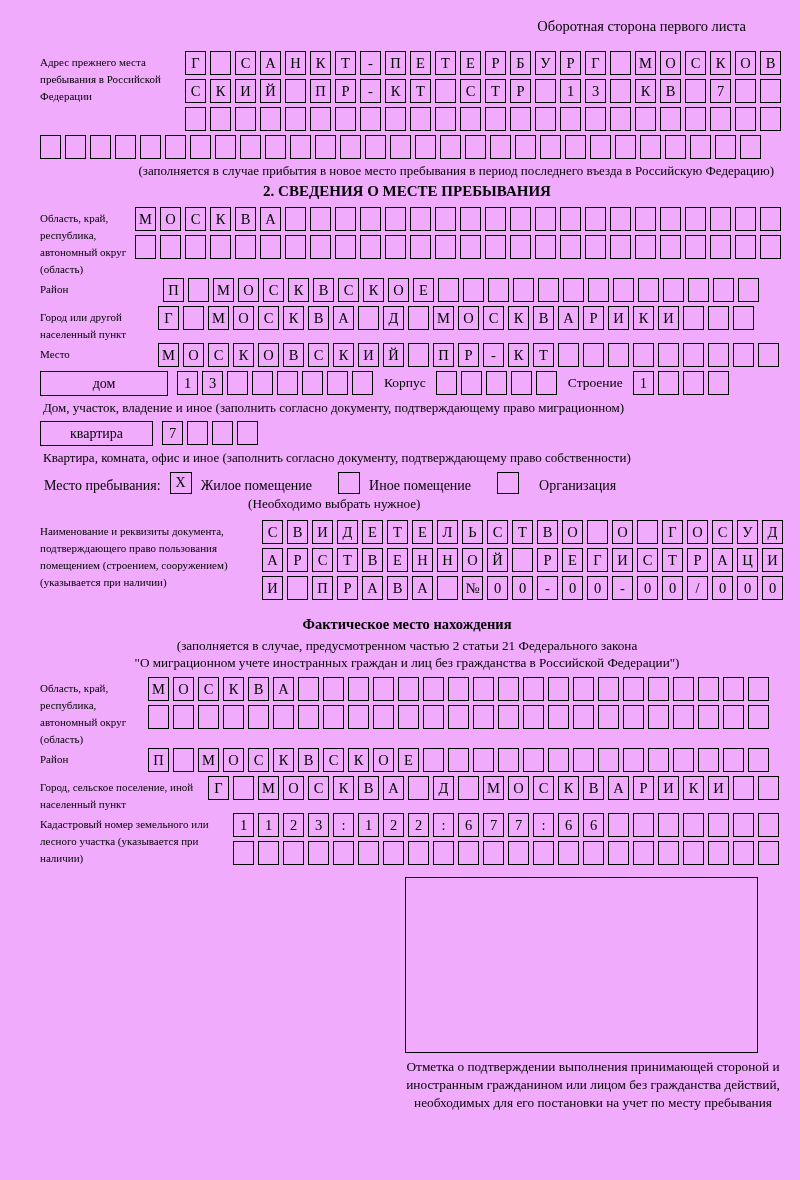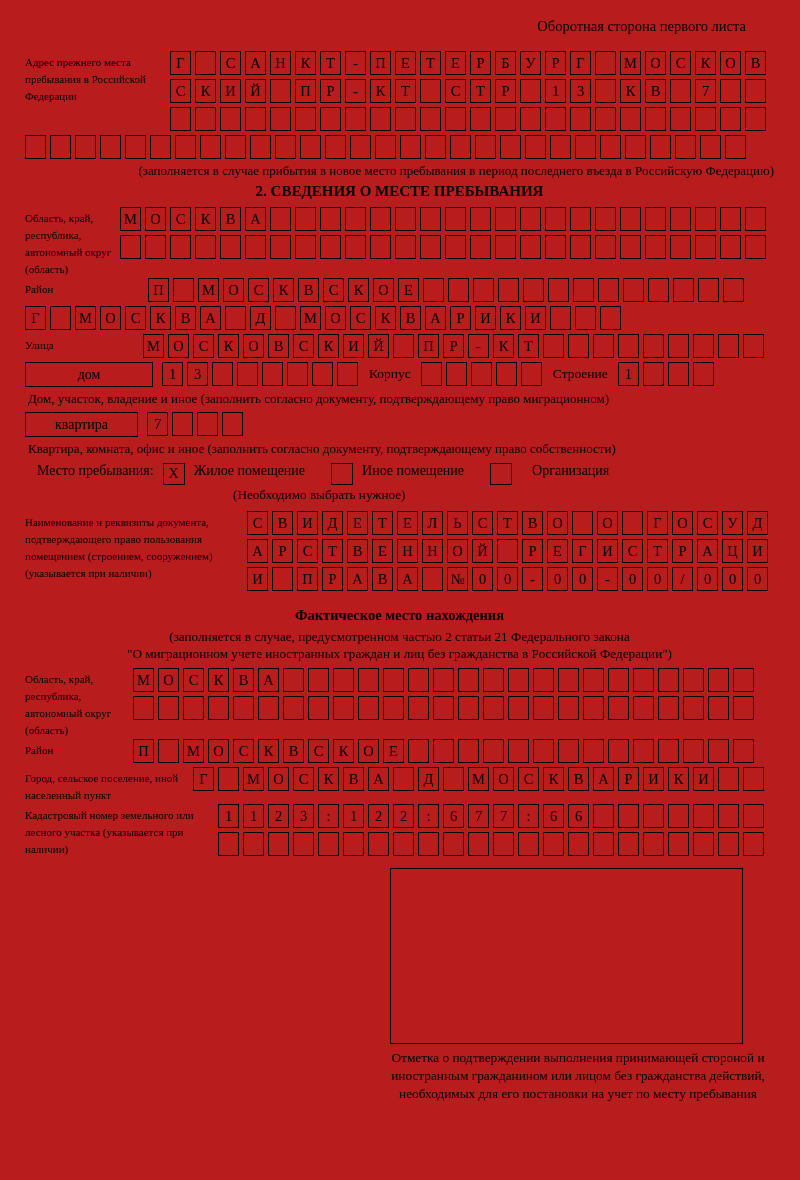--- a/index.html
+++ b/index.html
@@ -1,19 +1,19 @@
 <!DOCTYPE html>
 <html><head>
 <meta charset="utf-8">
 <style>
   * { margin:0; padding:0; box-sizing:border-box; }
   body { background:#888; font-family:"Liberation Serif","DejaVu Serif",serif; }
   .page {
-    width:800px; height:1180px; background:#b91c1c; color:#000;
-    padding:10px 26px 0 25px; position:relative; overflow:hidden;
+    width:800px; height:1180px; background:#f0abfc; color:#000;
+    padding:10px 26px 0 40px; position:relative; overflow:hidden;
   }
   .header-note { text-align:right; font-size:14.5px; margin:8px 28px 16px 0; }
 
   .field { display:flex; align-items:flex-start; }
   .flabel { flex:none; font-size:11px; line-height:17px; padding-top:3px; }
   .w145{width:145px} .w95{width:95px} .w123{width:123px} .w118{width:118px}
   .w222{width:222px} .w108{width:108px} .w168{width:168px} .w193{width:193px}
 
   .cellrow { display:flex; margin-bottom:4px; height:24px; }
   .cell {
@@ -27,21 +27,21 @@
   .sub-title { font-weight:bold; text-align:center; font-size:14.5px; margin:12px 0 4px; }
   .note-center { text-align:center; font-size:13.2px; line-height:17px; }
 
   .hline { display:flex; align-items:flex-start; margin-bottom:1px; }
   .house-box { width:128px; height:25px; border:1.6px solid #000; display:flex;
     align-items:center; justify-content:center; font-size:14px; margin-right:9px; flex:none; }
   .apt-box  { width:113px; height:25px; border:1.6px solid #000; display:flex;
     align-items:center; justify-content:center; font-size:14px; margin-right:9px; flex:none; }
   .htext { font-size:13.5px; padding:4px 10px 0 7px; flex:none; }
 
-  .stayrow { display:flex; align-items:flex-start; font-size:14px; margin:6px 12px 2px; }
+  .stayrow { display:flex; align-items:flex-end; font-size:14px; margin:6px 4px 2px; }
   .stay-label { margin-right:9px; }
   .cbox { width:22px; height:22px; border:1.6px solid #000; display:flex; flex:none;
     align-items:center; justify-content:center; font-size:14px; }
   .opt { margin:0 26px 0 9px; }
   .opt-last { margin-left:20px; }
   .staynote { font-size:13.2px; margin:1px 0 8px 208px; }
 
   .stamp-box { width:353px; height:176px; border:1.7px solid #000; margin:8px 0 5px 365px; }
   .stamp-caption { width:446px; margin-left:330px; text-align:center; font-size:13.3px; line-height:18px; }
 </style>
@@ -256,20 +256,21 @@
         <span class="cell"></span>
         <span class="cell"></span>
         <span class="cell"></span>
         <span class="cell"></span>
         <span class="cell"></span>
         <span class="cell"></span>
       </div>
   </div>
 
   <div class="field">
+    <div class="flabel w118">Город или другой населенный пункт</div>
     <div class="cellrow">
         <span class="cell">Г</span>
         <span class="cell"></span>
         <span class="cell">М</span>
         <span class="cell">О</span>
         <span class="cell">С</span>
         <span class="cell">К</span>
         <span class="cell">В</span>
         <span class="cell">А</span>
         <span class="cell"></span>
@@ -285,21 +286,21 @@
         <span class="cell">И</span>
         <span class="cell">К</span>
         <span class="cell">И</span>
         <span class="cell"></span>
         <span class="cell"></span>
         <span class="cell"></span>
       </div>
   </div>
 
   <div class="field">
-    <div class="flabel w118">Улица</div>
+    <div class="flabel w118">Место</div>
     <div class="cellrow">
         <span class="cell">М</span>
         <span class="cell">О</span>
         <span class="cell">С</span>
         <span class="cell">К</span>
         <span class="cell">О</span>
         <span class="cell">В</span>
         <span class="cell">С</span>
         <span class="cell">К</span>
         <span class="cell">И</span>

